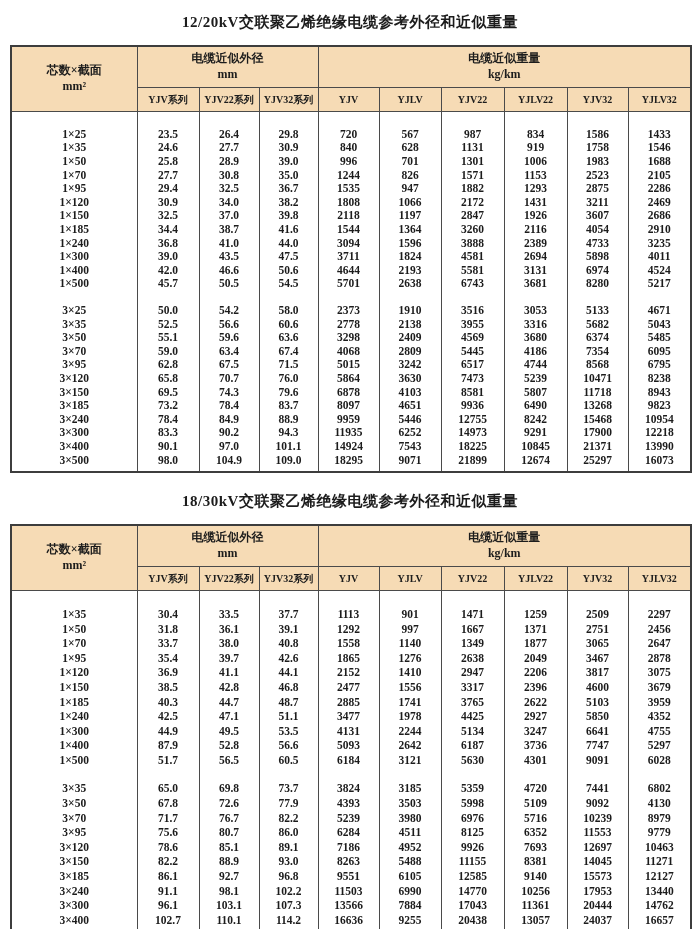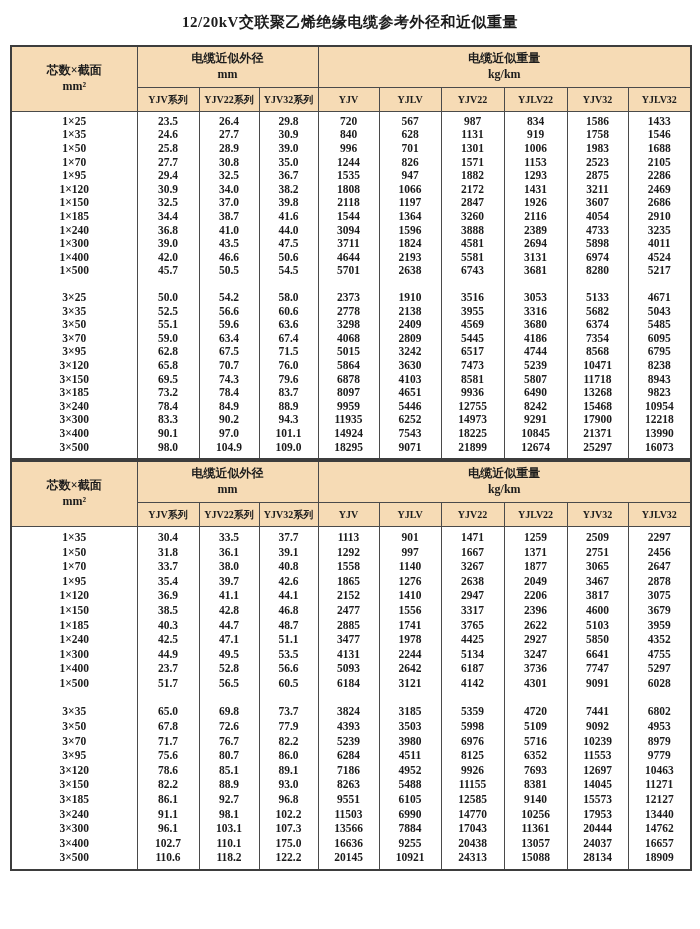--- a/index.html
+++ b/index.html
@@ -46,21 +46,21 @@
     border-top:none; border-bottom:none;
     text-align:center;
     font-size:11.5px;
     font-weight:bold;
     line-height:13.6px;
     padding:0;
     overflow:hidden;
     white-space:nowrap;
   }
   table.t2 tbody td { line-height:14.6px; }
-  tbody tr:first-child td { padding-top:3px; }
+  tbody tr:first-child td { padding-top:16px; }
   tbody tr:last-child td { padding-bottom:4px; }
   tbody tr.gap-row td { height:13px; }
   table.t2 tbody tr.gap-row td { height:14px; }
 </style>
 </head>
 <body>
 
 <div class="doc">
 
   <h2 class="tbl-title">12/20kV交联聚乙烯绝缘电缆参考外径和近似重量</h2>
@@ -402,20 +402,21 @@
           <td>18295</td>
           <td>9071</td>
           <td>21899</td>
           <td>12674</td>
           <td>25297</td>
           <td>16073</td>
         </tr>
       </tbody>
   </table>
 
+  <h2 class="tbl-title second">18/30kV交联聚乙烯绝缘电缆参考外径和近似重量</h2>
 
   <table class="spec-table t2">
     <colgroup>
       <col style="width:126px">
         <col style="width:62px">
         <col style="width:60px">
         <col style="width:59px">
       <col style="width:61px">
         <col style="width:62px">
         <col style="width:63px">
@@ -475,21 +476,21 @@
           <td>2751</td>
           <td>2456</td>
         </tr>
         <tr>
           <td>1×70</td>
           <td>33.7</td>
           <td>38.0</td>
           <td>40.8</td>
           <td>1558</td>
           <td>1140</td>
-          <td>3267</td>
+          <td>1349</td>
           <td>1877</td>
           <td>3065</td>
           <td>2647</td>
         </tr>
         <tr>
           <td>1×95</td>
           <td>35.4</td>
           <td>39.7</td>
           <td>42.6</td>
           <td>1865</td>
@@ -554,38 +555,38 @@
           <td>53.5</td>
           <td>4131</td>
           <td>2244</td>
           <td>5134</td>
           <td>3247</td>
           <td>6641</td>
           <td>4755</td>
         </tr>
         <tr>
           <td>1×400</td>
-          <td>23.7</td>
+          <td>87.9</td>
           <td>52.8</td>
           <td>56.6</td>
           <td>5093</td>
           <td>2642</td>
           <td>6187</td>
           <td>3736</td>
           <td>7747</td>
           <td>5297</td>
         </tr>
         <tr>
           <td>1×500</td>
           <td>51.7</td>
           <td>56.5</td>
           <td>60.5</td>
           <td>6184</td>
           <td>3121</td>
-          <td>4142</td>
+          <td>5630</td>
           <td>4301</td>
           <td>9091</td>
           <td>6028</td>
         </tr>
         <tr class="gap-row">
           <td></td>
           <td></td>
           <td></td>
           <td></td>
           <td></td>
@@ -610,21 +611,21 @@
         <tr>
           <td>3×50</td>
           <td>67.8</td>
           <td>72.6</td>
           <td>77.9</td>
           <td>4393</td>
           <td>3503</td>
           <td>5998</td>
           <td>5109</td>
           <td>9092</td>
-          <td>4953</td>
+          <td>4130</td>
         </tr>
         <tr>
           <td>3×70</td>
           <td>71.7</td>
           <td>76.7</td>
           <td>82.2</td>
           <td>5239</td>
           <td>3980</td>
           <td>6976</td>
           <td>5716</td>
@@ -700,21 +701,21 @@
           <td>7884</td>
           <td>17043</td>
           <td>11361</td>
           <td>20444</td>
           <td>14762</td>
         </tr>
         <tr>
           <td>3×400</td>
           <td>102.7</td>
           <td>110.1</td>
-          <td>175.0</td>
+          <td>114.2</td>
           <td>16636</td>
           <td>9255</td>
           <td>20438</td>
           <td>13057</td>
           <td>24037</td>
           <td>16657</td>
         </tr>
         <tr>
           <td>3×500</td>
           <td>110.6</td>

